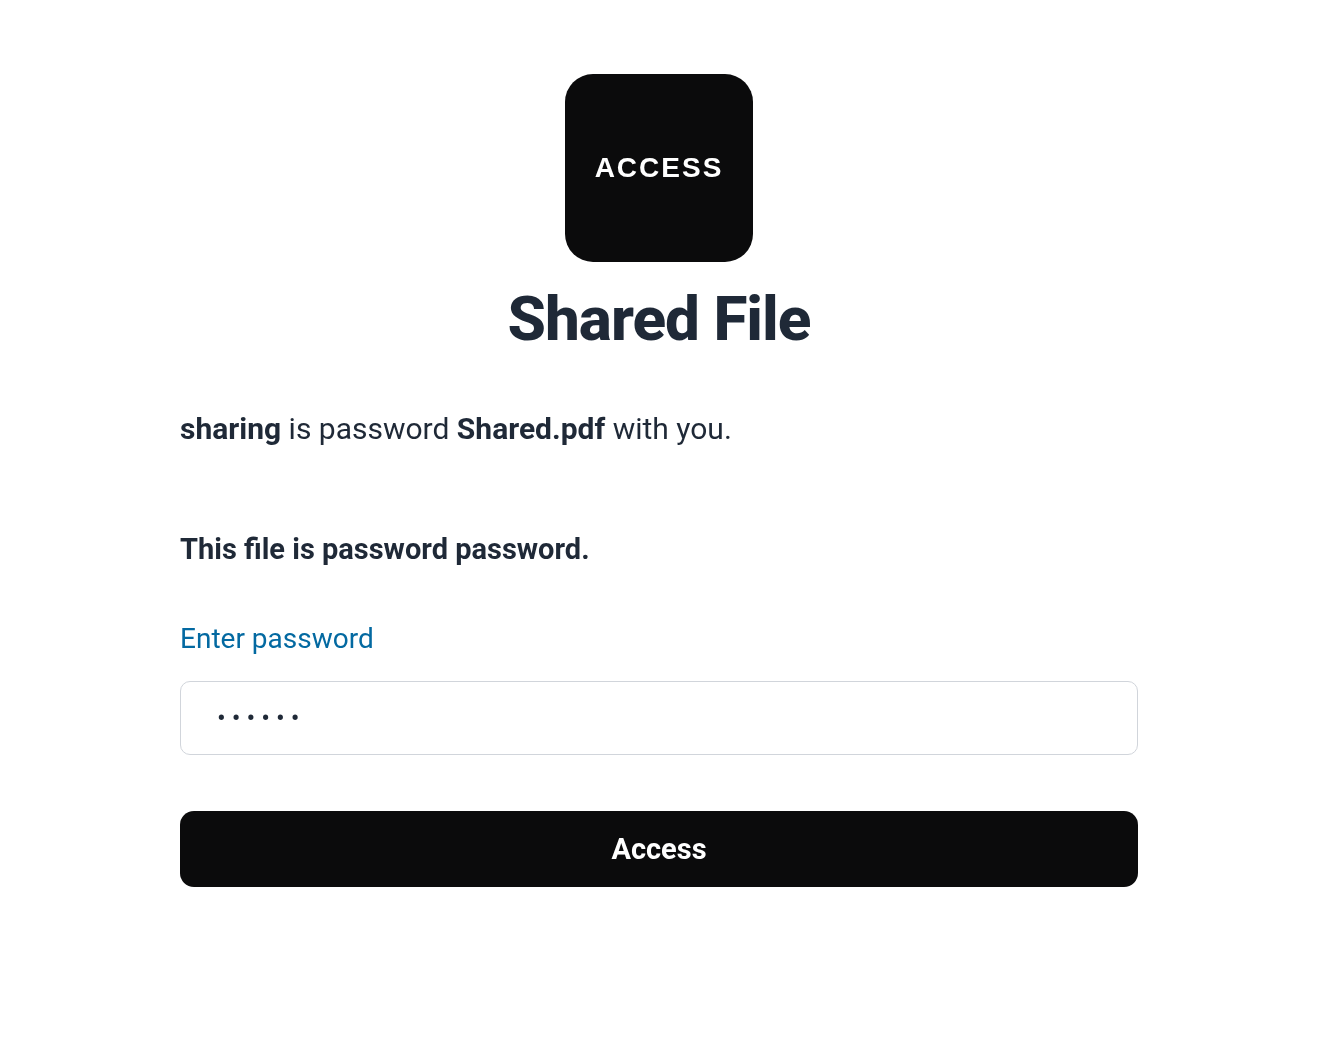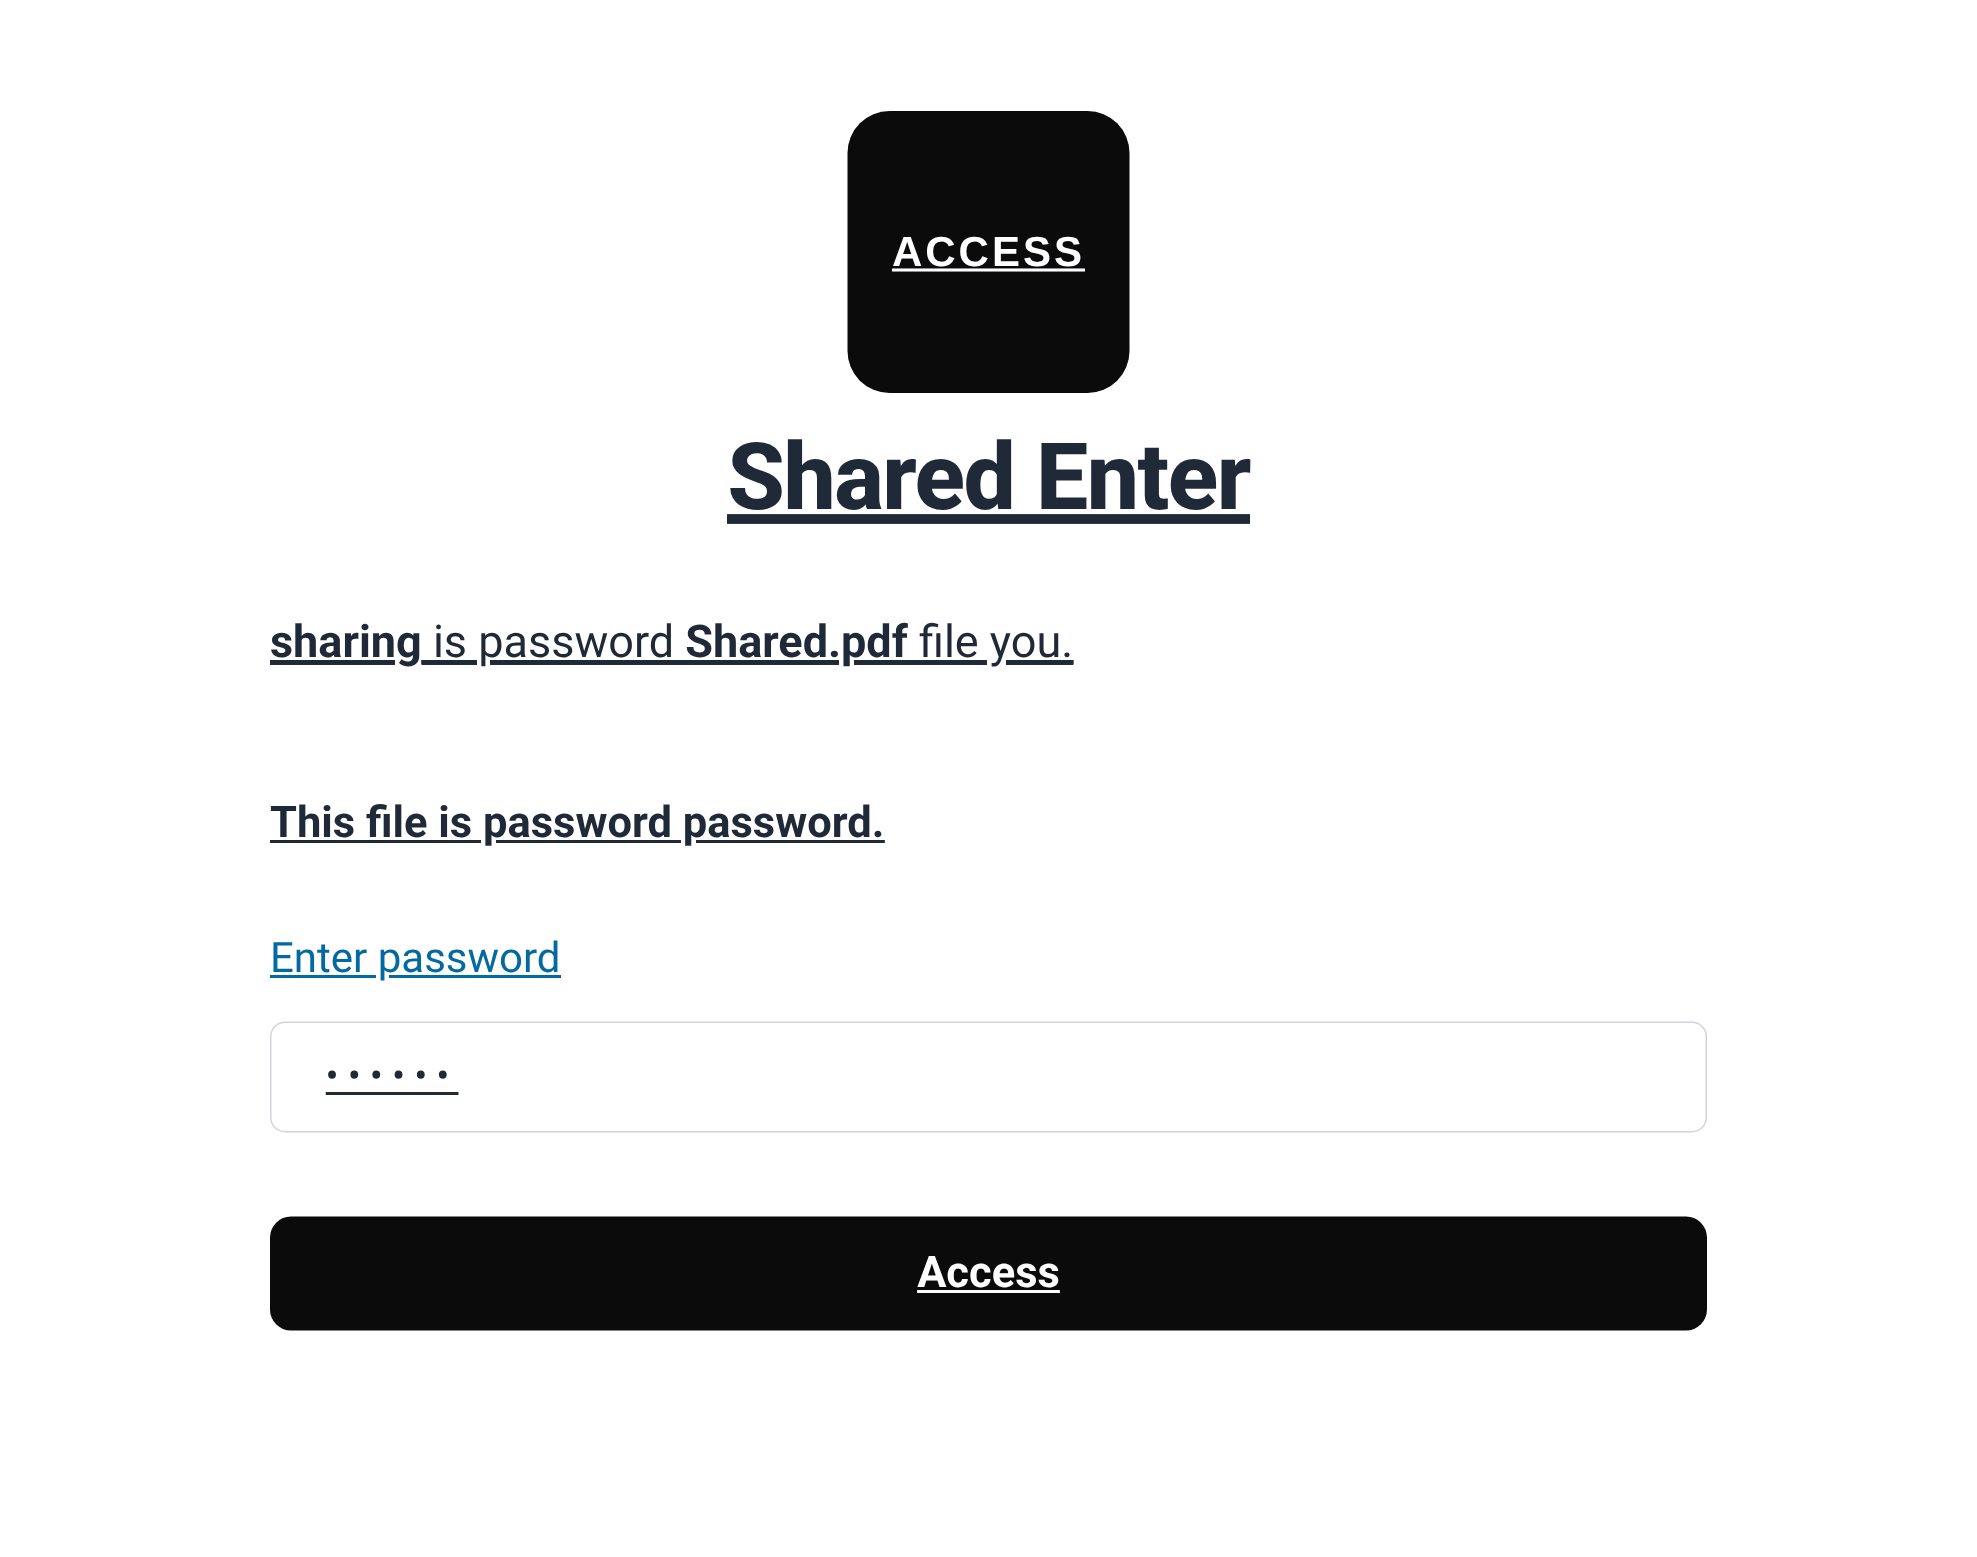--- a/index.html
+++ b/index.html
@@ -1,19 +1,18 @@
 <!DOCTYPE html>
 <html><head>
   <meta charset="utf-8">
   <style>
     * {
       box-sizing: border-box;
       margin: 0;
       padding: 0;
-      text-decoration: underline;
     }
     body {
       font-family: -apple-system, BlinkMacSystemFont, 'Segoe UI', Roboto, Helvetica, Arial, sans-serif;
       background: #ffffff;
       color: #1f2937;
       width: 1318px;
       height: 1038px;
       display: flex;
       flex-direction: column;
       align-items: center;
@@ -95,25 +94,25 @@
       font-family: inherit;
     }
   </style>
 </head>
 <body>
 
 <div class="logo-box">
   <span class="logo-text">ACCESS</span>
 </div>
 
-<h1 class="page-title">Shared Enter</h1>
+<h1 class="page-title">Shared File</h1>
 
 <div class="content">
   <p class="sharing-text">
-    <span class="bold">sharing</span><span> is password </span><span class="bold">Shared.pdf</span><span> file you.</span>
+    <span class="bold">sharing</span><span> is password </span><span class="bold">Shared.pdf</span><span> with you.</span>
   </p>
 
   <p class="protected-text">This file is password password.</p>
 
   <label class="field-label">Enter password</label>
 
   <input type="password" class="password-input" value="123456" style="">
 
   <button class="access-button">Access</button>
 </div>

